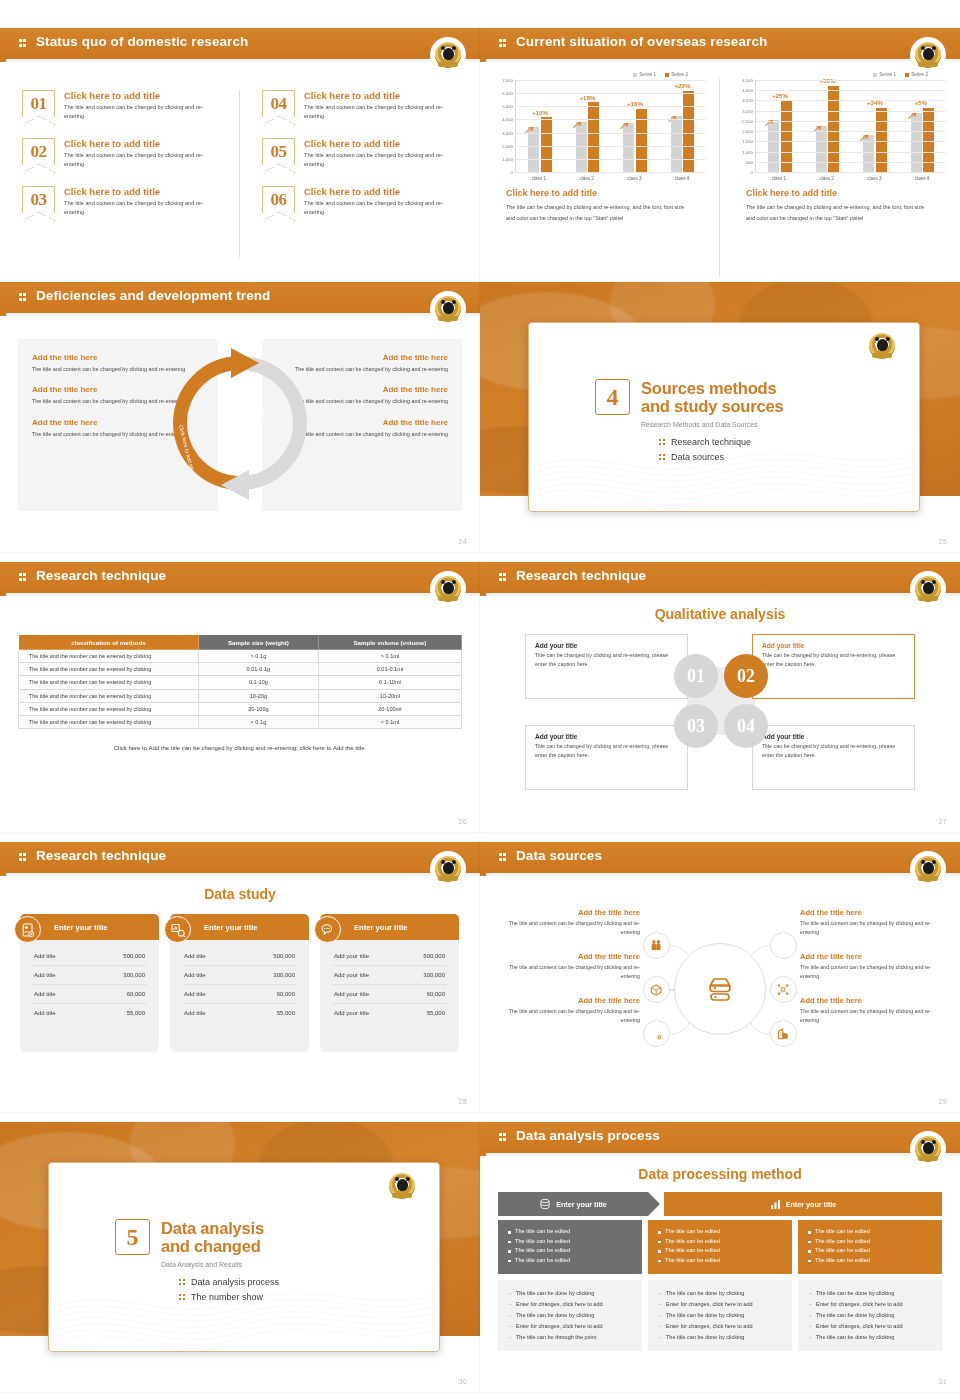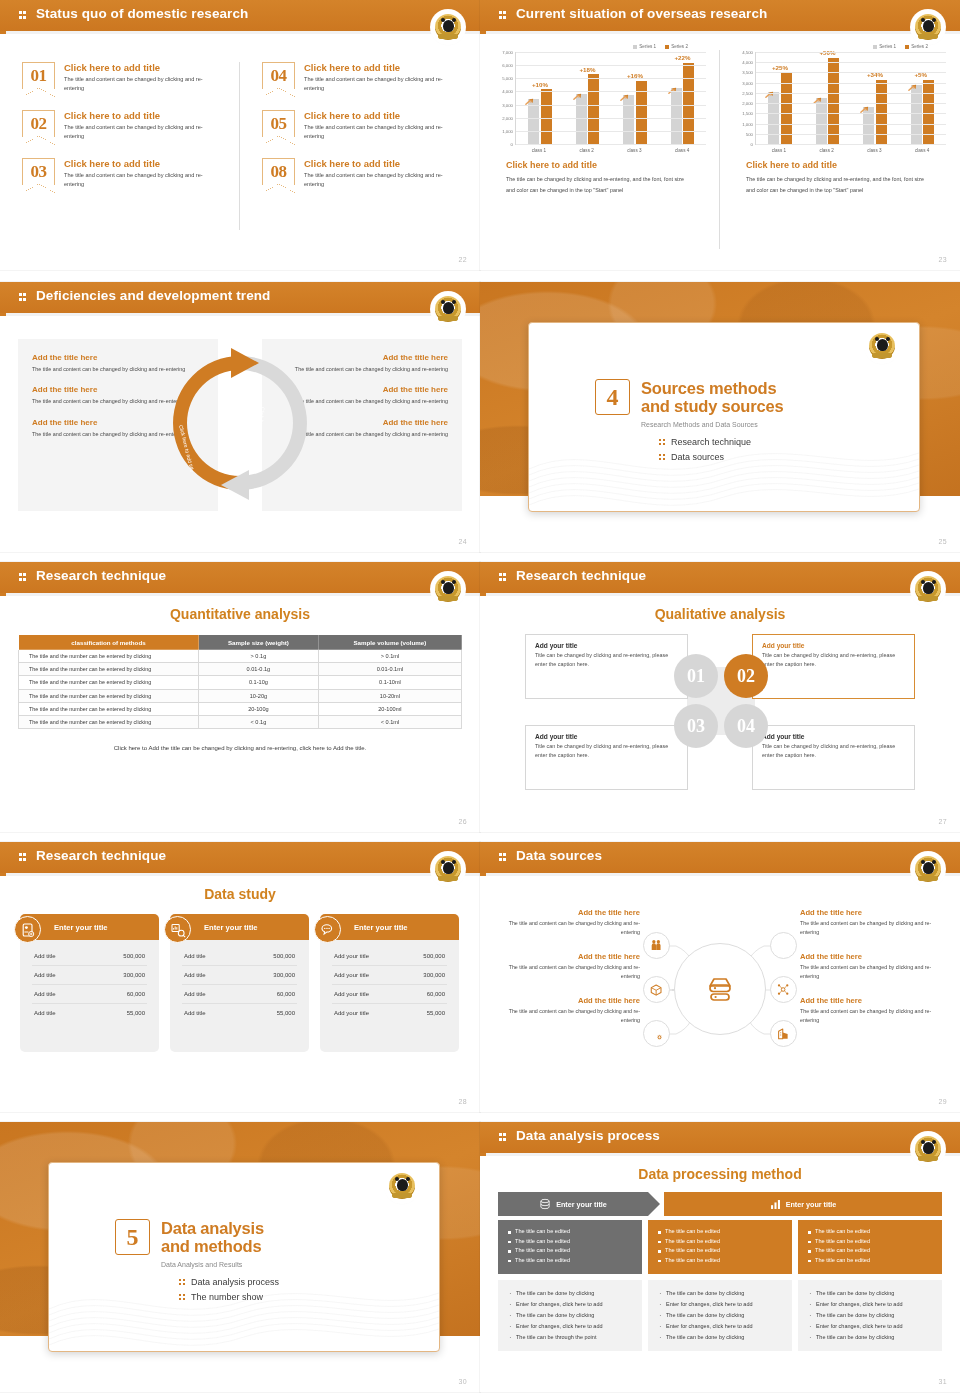--- a/index.html
+++ b/index.html
@@ -14,20 +14,21 @@
     grid-template-columns: 480px 480px;
     grid-template-rows: 272px 280px 280px 280px 280px;
     background:#ffffff;
   }
   .slide {
     position:relative;
     width:480px; height:270px;
     background:#fff;
     overflow:hidden;
     box-shadow: 0 0 0 1px rgba(0,0,0,0.045);
+    margin-top: 28px;
   }
   .slide.r2, .slide.r3, .slide.r4, .slide.r5 { margin-top:10px; }
 
   
   .hdr {
     position:absolute; left:0; top:0; width:480px; height:31px;
     background:#cf7c23;
   }
   .hdr .bar-inner { position:absolute; left:0; top:0; right:0; bottom:0;
     background: linear-gradient(180deg,#d4832a 0%, #cc7720 100%); }
@@ -301,21 +302,21 @@
           <div class="numbox">
               <span>05</span>
             </div>
           <div class="s22-text">
             <h4>Click here to add title</h4>
             <p>The title and content can be changed by clicking and re-entering</p>
           </div>
         </div>
         <div class="s22-item">
           <div class="numbox">
-              <span>08</span>
+              <span>06</span>
             </div>
           <div class="s22-text">
             <h4>Click here to add title</h4>
             <p>The title and content can be changed by clicking and re-entering</p>
           </div>
         </div>
       </div>
     </div>
     <div class="pageno">22</div>
   </div>
@@ -652,21 +653,20 @@
         </div>
       <div class="hdr-title">Research technique</div>
     </div>
     <div class="hdr-underline"></div>
     <div class="seal">
         <div class="ring">
           <div class="core"></div>
           <div class="band"></div>
         </div>
       </div>
-    <div class="sec-title">Quantitative analysis</div>
     <table class="tbl">
       <thead>
           <tr>
         <th class="c1">classification of methods</th>
         <th class="c2">Sample size (weight)</th>
         <th class="c3">Sample volume (volume)</th>
       </tr>
         </thead>
       <tbody id="tbl26">
           <tr>
@@ -1007,21 +1007,21 @@
       </svg>
       <div class="div-seal seal">
           <div class="ring">
             <div class="core"></div>
             <div class="band"></div>
           </div>
         </div>
       <div class="div-inner">
         <div class="big-num">5</div>
         <div class="div-txt">
-          <h2><span>Data analysis</span><br><span>and methods</span></h2>
+          <h2><span>Data analysis</span><br><span>and changed</span></h2>
           <div class="sub">Data Analysis and Results</div>
         </div>
       </div>
       <div class="div-bul">
         <div>
             <span class="bdots">
               <i></i>
               <i></i>
               <i></i>
               <i></i>

